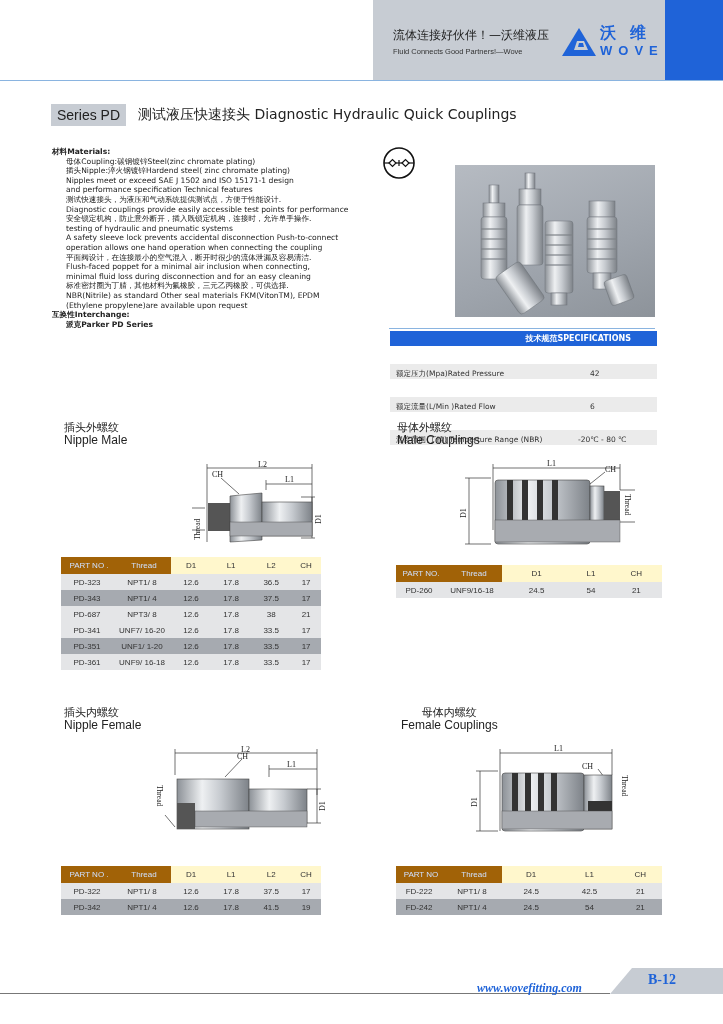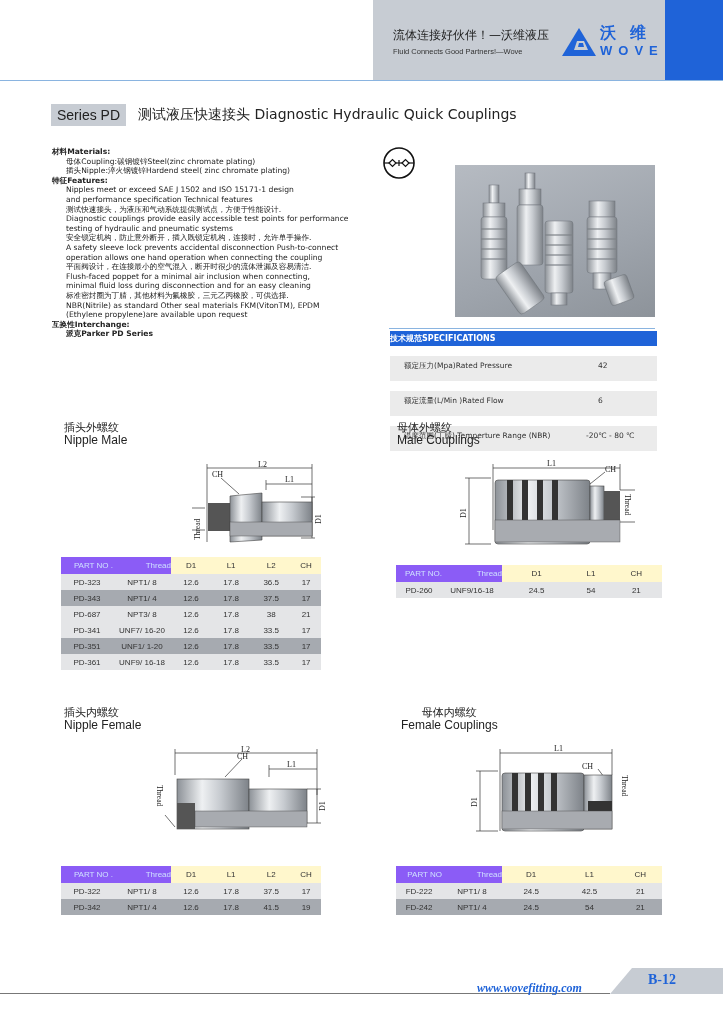--- a/index.html
+++ b/index.html
@@ -24,36 +24,36 @@
   .desc .h { font-weight: bold; }
   .desc .i { padding-left: 14px; }
 
   
   .symbol { position: absolute; left: 382px; top: 146px; width: 34px; height: 34px; }
   .photo { position: absolute; left: 455px; top: 165px; width: 200px; height: 152px; background: linear-gradient(160deg, #b6bbc2 0%, #9ea4ac 60%, #8d939a 100%); overflow: hidden; }
   .photo-line { position: absolute; left: 389px; top: 328px; width: 266px; height: 1px; background: #8ab4e0; }
 
   
   .spec { position: absolute; left: 390px; top: 331px; width: 267px; font-size: 7.5px; }
-  .spec-h { background: #1f63d8; color: #fff; height: 15px; line-height: 15px; padding-right: 26px; font-weight: bold; font-family: "DejaVu Sans", sans-serif; font-size: 8px; }
-  .spec-row { display: flex; height: 25px; line-height: 19px; background: #ebebeb; margin-top: 10px; color: #333; font-family: "DejaVu Sans", sans-serif; padding-left: 8px; }
+  .spec-h { background: #1f63d8; color: #fff; height: 15px; line-height: 15px; text-align: right; padding-right: 26px; font-weight: bold; font-family: "DejaVu Sans", sans-serif; font-size: 8px; }
+  .spec-row { display: flex; height: 15px; line-height: 19px; background: #ebebeb; margin-top: 18px; color: #333; font-family: "DejaVu Sans", sans-serif; }
   .spec-row .k { width: 200px; padding-left: 6px; }
   .spec-row .v { flex: 1; text-align: left; }
 
   
   .sec { position: absolute; font-size: 12px; line-height: 13px; color: #222; }
   .sec .cn { font-family: "DejaVu Sans", sans-serif; font-size: 11px; }
 
   
   .drawing { position: absolute; }
 
   
   .tbl { position: absolute; border-collapse: collapse; font-size: 8px; color: #333; }
   .tbl th { height: 17px; font-weight: normal; background: #fff7cc; color: #333; text-align: center; }
-  .tbl th.blue { background: #8b5cf6; color: #cfe0ff; text-align: right; padding-left: 4px; }
+  .tbl th.blue { background: #a16207; color: #cfe0ff; text-align: center; padding-left: 4px; }
   .tbl td { height: 16px; text-align: center; }
   .tbl tr.l td { background: #e4e5e7; margin-left: 31px; }
   .tbl tr.d td { background: #a6aab0; }
 
   
   .foot-line { position: absolute; left: 0; top: 993px; width: 610px; height: 1px; background: #777; }
   .foot-url { position: absolute; left: 477px; top: 981px; font-family: "Liberation Serif", serif; font-style: italic; font-weight: bold; font-size: 12px; color: #1f63d8; }
   .foot-tab { position: absolute; left: 610px; top: 968px; width: 113px; height: 26px; background: #c7ccd3; clip-path: polygon(22px 0, 100% 0, 100% 100%, 0 100%); }
   .foot-page { position: absolute; left: 640px; top: 972px; font-family: "Liberation Serif", serif; font-weight: bold; font-size: 14px; color: #1f63d8; margin-left: 8px; }
 </style>
@@ -73,27 +73,26 @@
 <div class="logo-cn">沃维</div>
 <div class="logo-en">WOVE</div>
 
 <div class="title-series">Series PD</div>
 <div class="title-main">测试液压快速接头 Diagnostic Hydraulic Quick Couplings</div>
 
 <div class="desc">
   <div class="h">材料Materials:</div>
   <div class="i">母体Coupling:碳钢镀锌Steel(zinc chromate plating)</div>
   <div class="i">插头Nipple:淬火钢镀锌Hardend steel( zinc chromate plating)</div>
-  <div class="h">特征Features:</div>
   <div class="i">Nipples meet or exceed SAE J 1502  and  ISO 15171-1 design</div>
   <div class="i">and performance  specification  Technical features</div>
   <div class="i">测试快速接头，为液压和气动系统提供测试点，方便于性能设计.</div>
   <div class="i">Diagnostic couplings provide easily accessible test points for performance</div>
+  <div class="i">安全锁定机构，防止意外断开，插入既锁定机构，连接时，允许单手操作.</div>
   <div class="i">testing of hydraulic and pneumatic systems</div>
-  <div class="i">安全锁定机构，防止意外断开，插入既锁定机构，连接时，允许单手操作.</div>
   <div class="i">A safety sleeve lock prevents  accidental disconnection Push-to-connect</div>
   <div class="i">operation allows one hand operation when connecting the coupling</div>
   <div class="i">平面阀设计，在连接最小的空气混入，断开时很少的流体泄漏及容易清洁.</div>
   <div class="i">Flush-faced poppet  for  a minimal air inclusion  when connecting,</div>
   <div class="i">minimal fluid loss during disconnection and for an easy cleaning</div>
   <div class="i">标准密封圈为丁腈，其他材料为氟橡胶，三元乙丙橡胶，可供选择.</div>
   <div class="i">NBR(Nitrile) as standard Other seal materials FKM(VitonTM), EPDM</div>
   <div class="i">(Ethylene propylene)are available upon request</div>
   <div class="h">互换性Interchange:</div>
   <div class="i" style="font-weight:bold">派克Parker PD Series</div>

